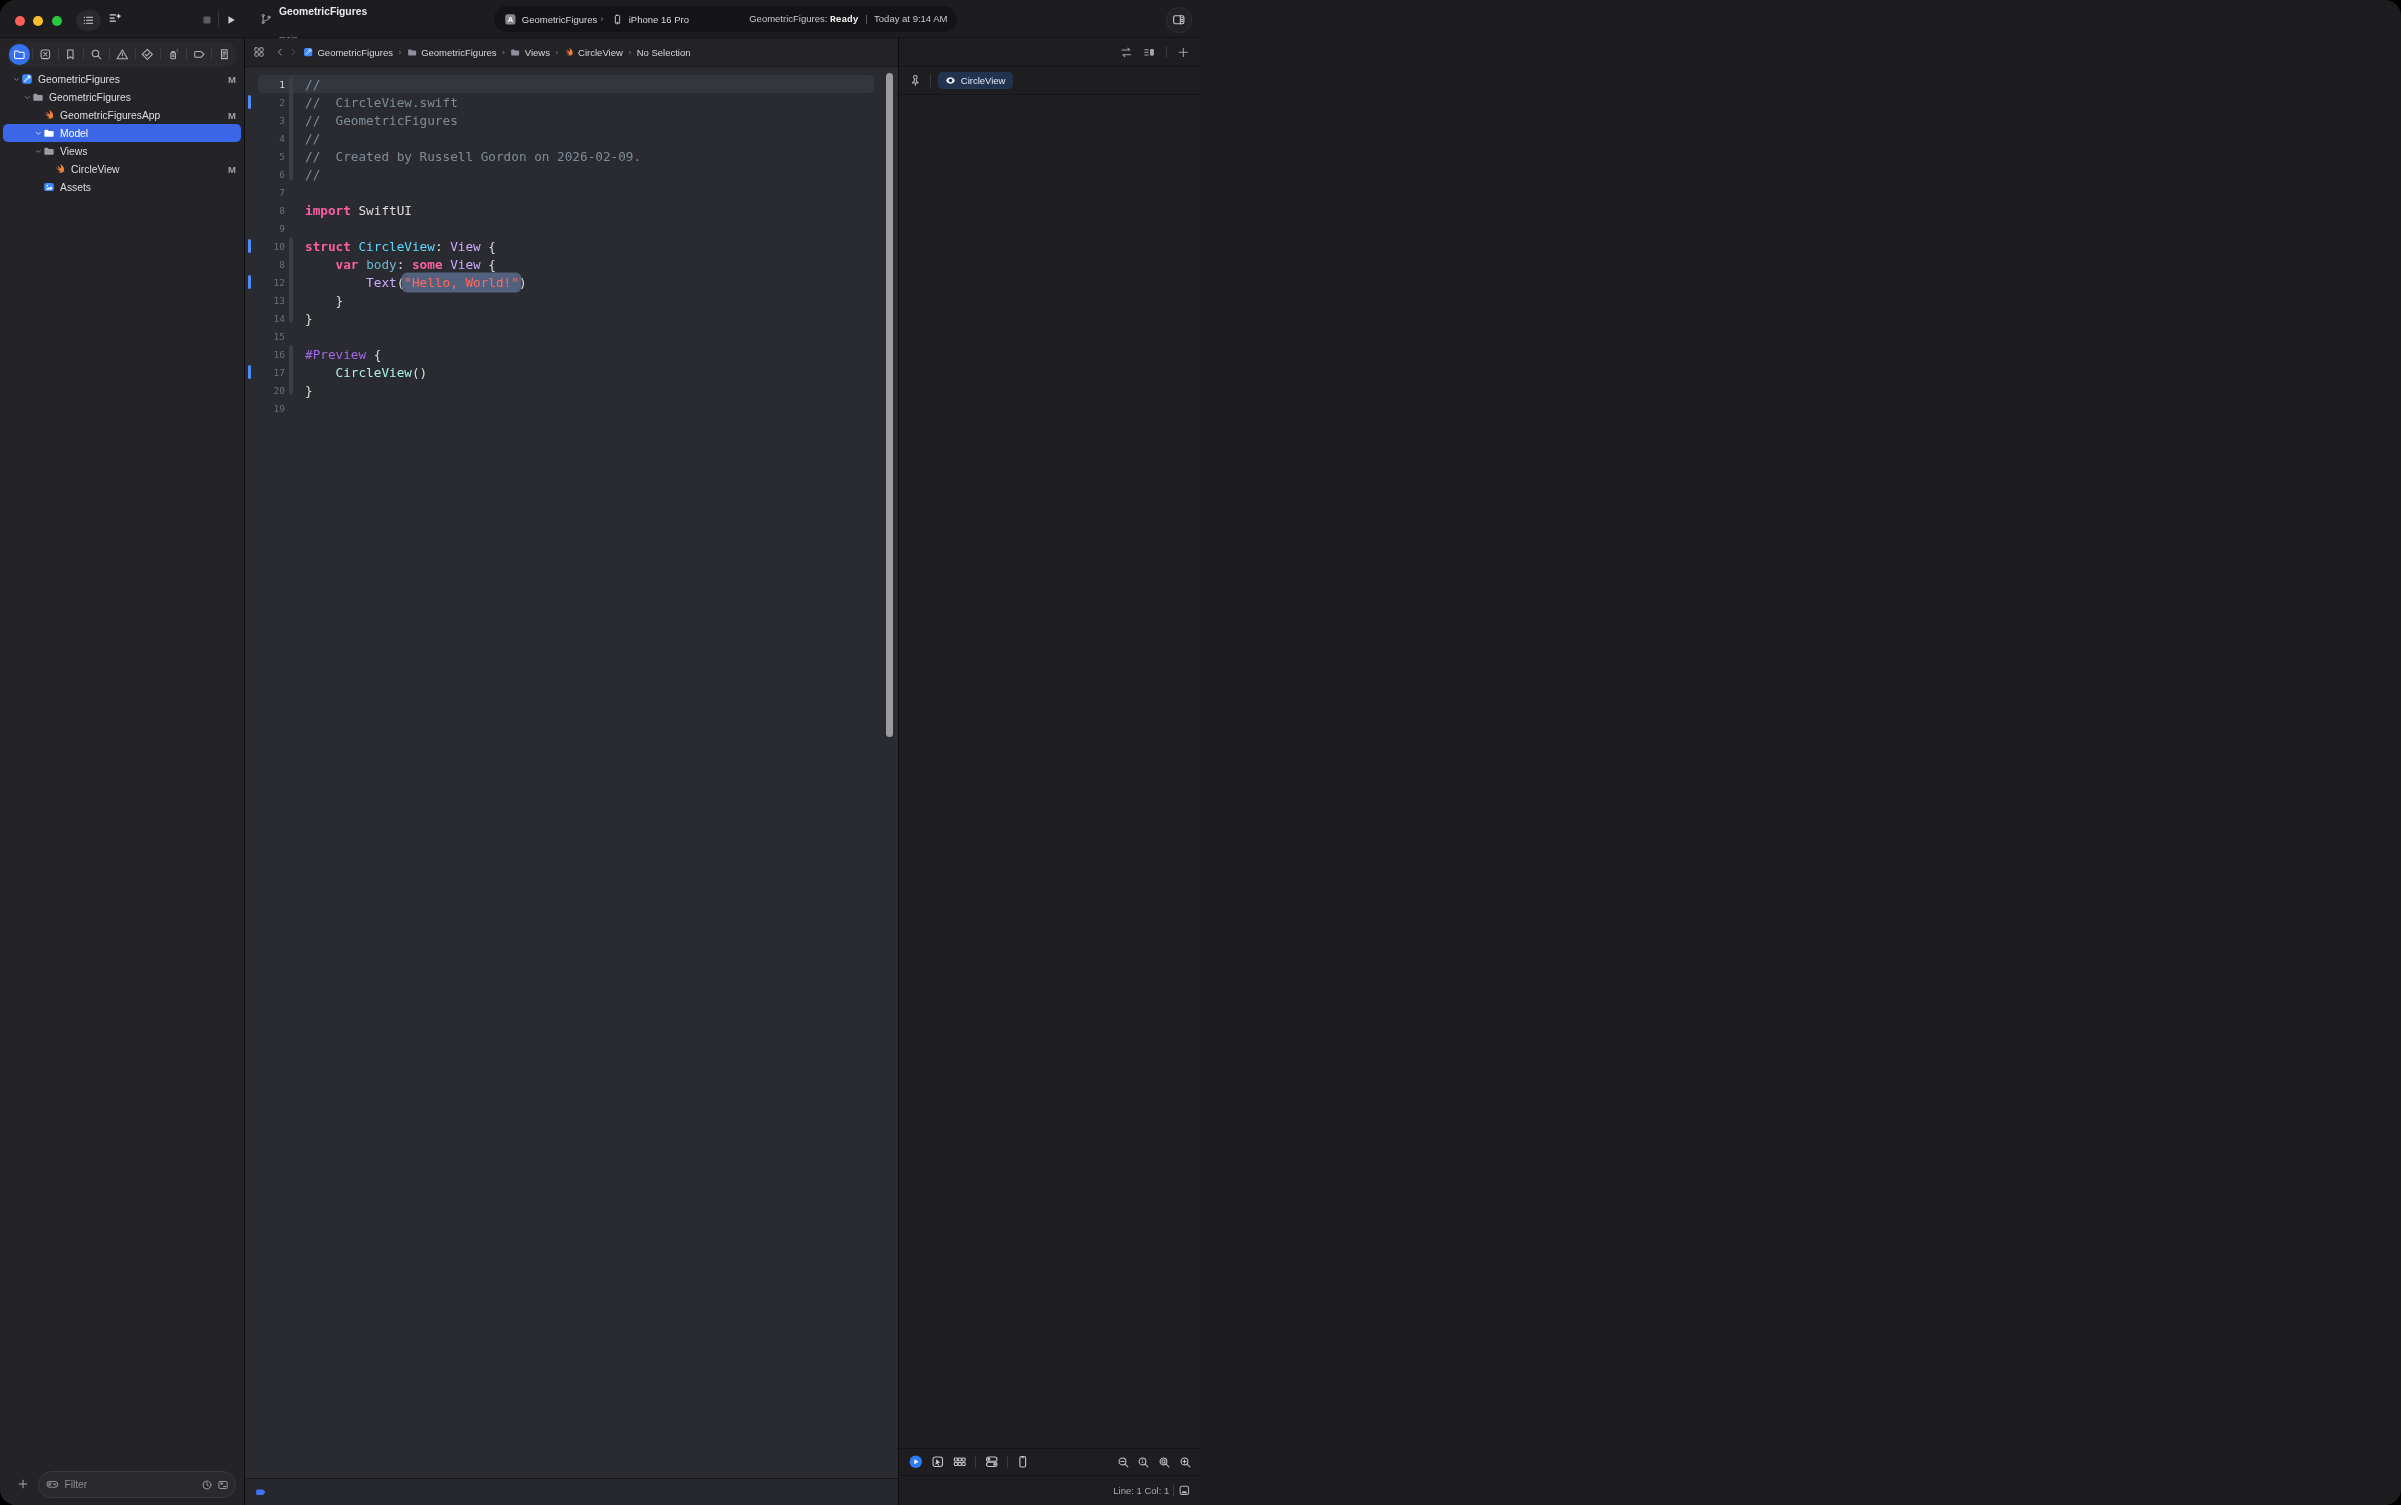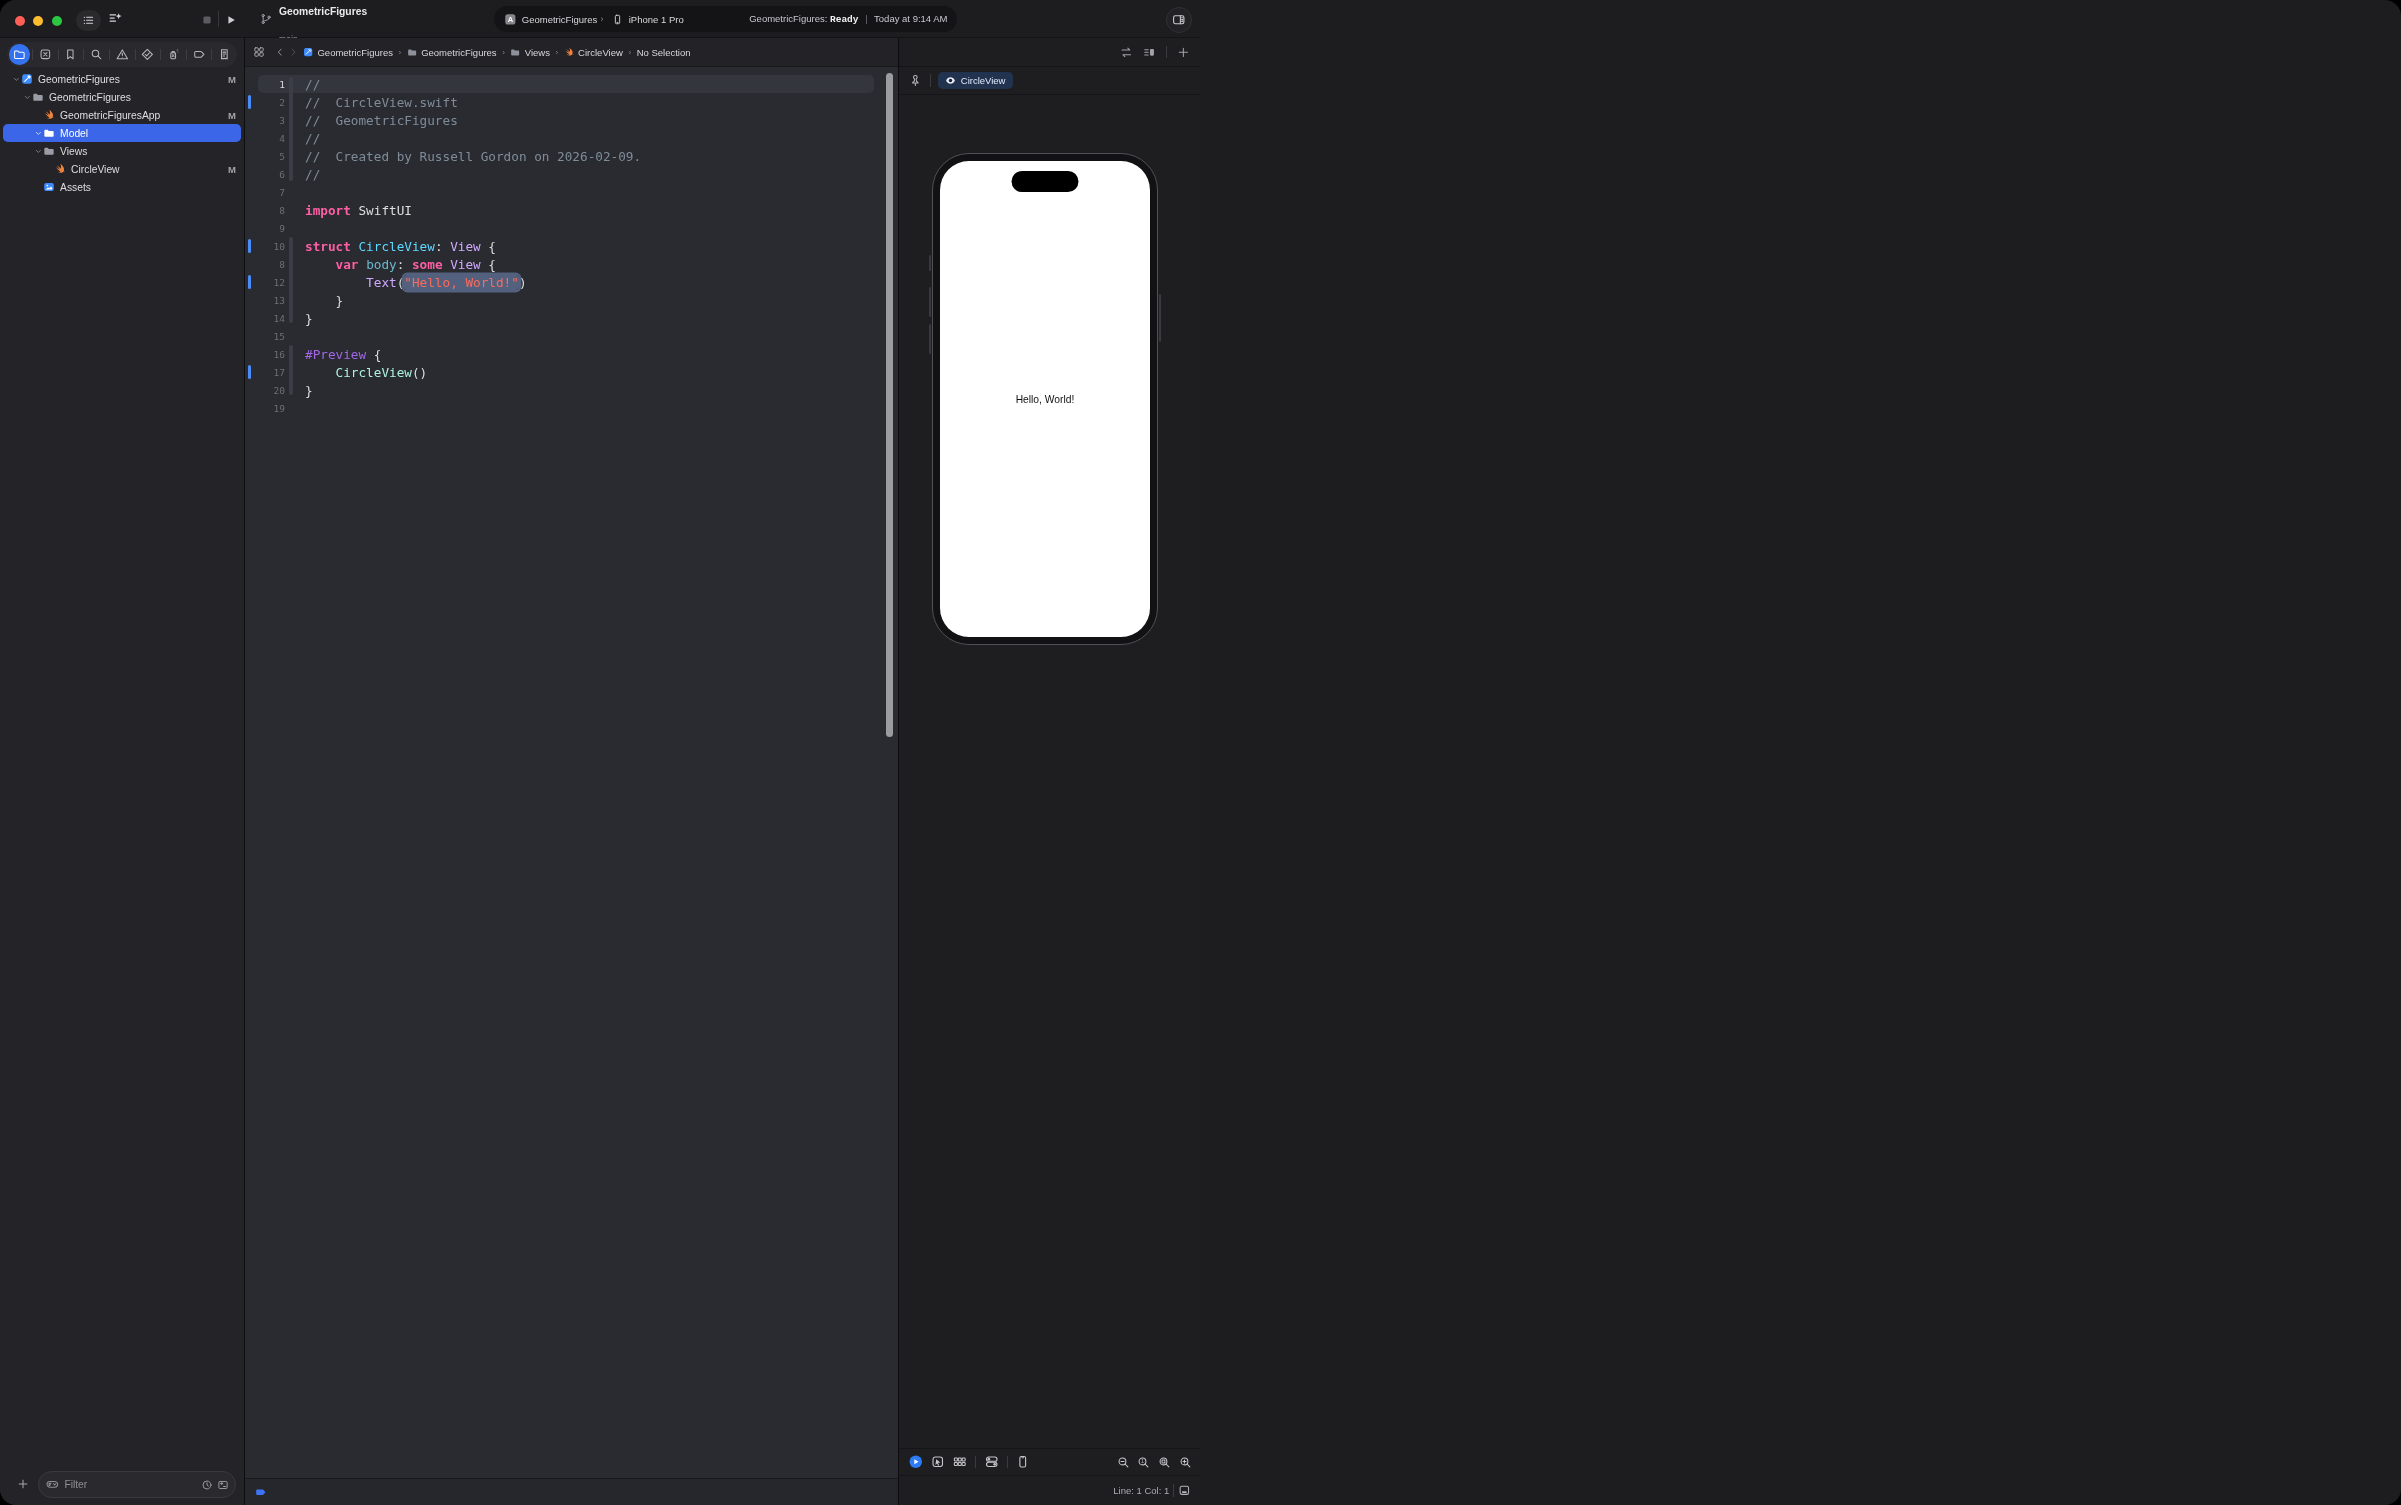--- a/index.html
+++ b/index.html
@@ -173,21 +173,21 @@
         <span class="gap"></span>
       <span>
           <svg width="11" height="11" viewBox="0 0 16 16">
             <g fill="none" stroke="currentColor" stroke-width="1.3" stroke-linecap="round" stroke-linejoin="round">
               <rect x="4.9" y="1.9" width="6.2" height="12.2" rx="1.5"></rect>
               <path d="M7.2,12.3 h1.6"></path>
             </g>
           </svg>
         </span>
         <span class="gap"></span>
-      <span>iPhone 1 Pro</span>
+      <span>iPhone 16 Pro</span>
       <span id="scheme-status">
         <span>GeometricFigures:</span>
         <b>Ready</b>
         <span class="bar">|</span>
         <span>Today at 9:14 AM</span>
       </span>
     </div>
     <span id="sidebar-toggle">
         <span>
           <svg width="13.5" height="13.5" viewBox="0 0 16 16">
@@ -600,30 +600,20 @@
               <g fill="none" stroke="currentColor" stroke-width="1.3" stroke-linecap="round" stroke-linejoin="round">
                 <path d="M1.6,8 C3.1,4.9 5.4,3.3 8,3.3 s4.9,1.6 6.4,4.7 C12.9,11.1 10.6,12.7 8,12.7 S3.1,11.1 1.6,8 Z" fill="#E9EDF5" stroke="none"></path>
                 <circle cx="8" cy="8" r="2.5" fill="#16233E" stroke="none"></circle>
               </g>
             </svg>
           </span>
         <span>CircleView</span>
       </span>
     </div>
 
-    <div id="phone">
-      <span class="nub" style="left:-4px; top:101px; height:16px;"></span>
-      <span class="nub" style="left:-4px; top:133px; height:30px;"></span>
-      <span class="nub" style="left:-4px; top:170px; height:30px;"></span>
-      <span class="nub" style="right:-4px; top:140px; height:48px;"></span>
-      <div id="phone-screen">
-        <div id="dyn-island"></div>
-        <div id="hello-text">Hello, World!</div>
-      </div>
-    </div>
 
     <div id="canvas-toolbar">
       <span id="ct-left" style="display: flex; gap: 8.7px; align-items: center;">
           <span>
             <svg width="13.5" height="13.5" viewBox="0 0 16 16">
               <g fill="none" stroke="currentColor" stroke-width="1.3" stroke-linecap="round" stroke-linejoin="round">
                 <circle cx="8" cy="8" r="7.4" fill="#2E7BF6" stroke="none"></circle>
                 <path d="M6.3,4.9 L11.3,8 6.3,11.1 z" fill="#fff" stroke="none"></path>
               </g>
             </svg>

